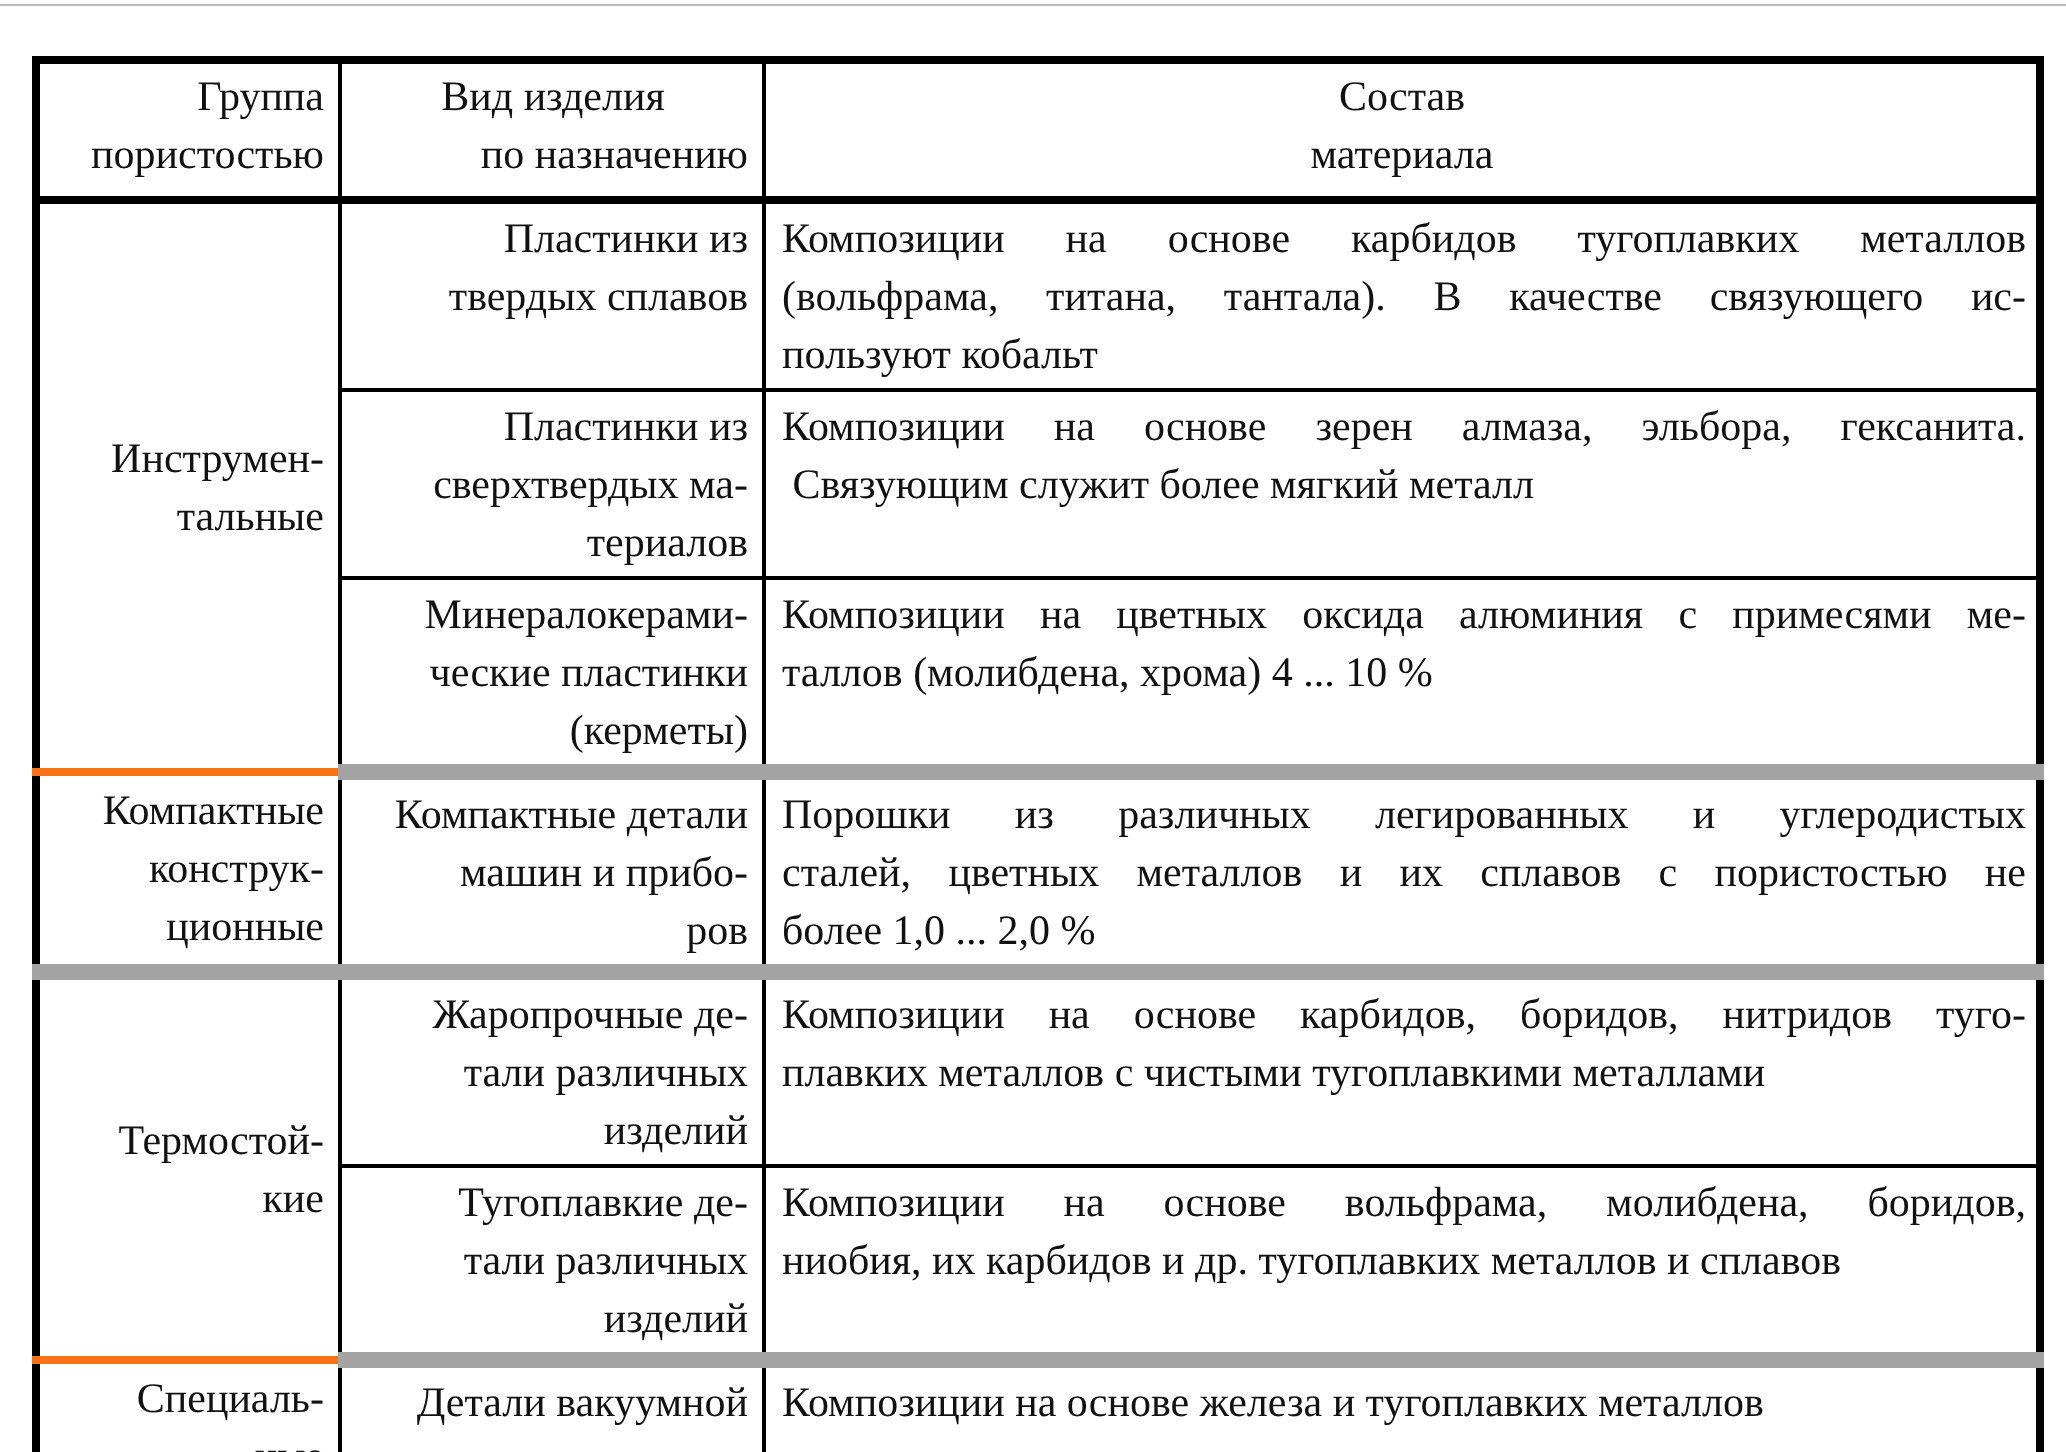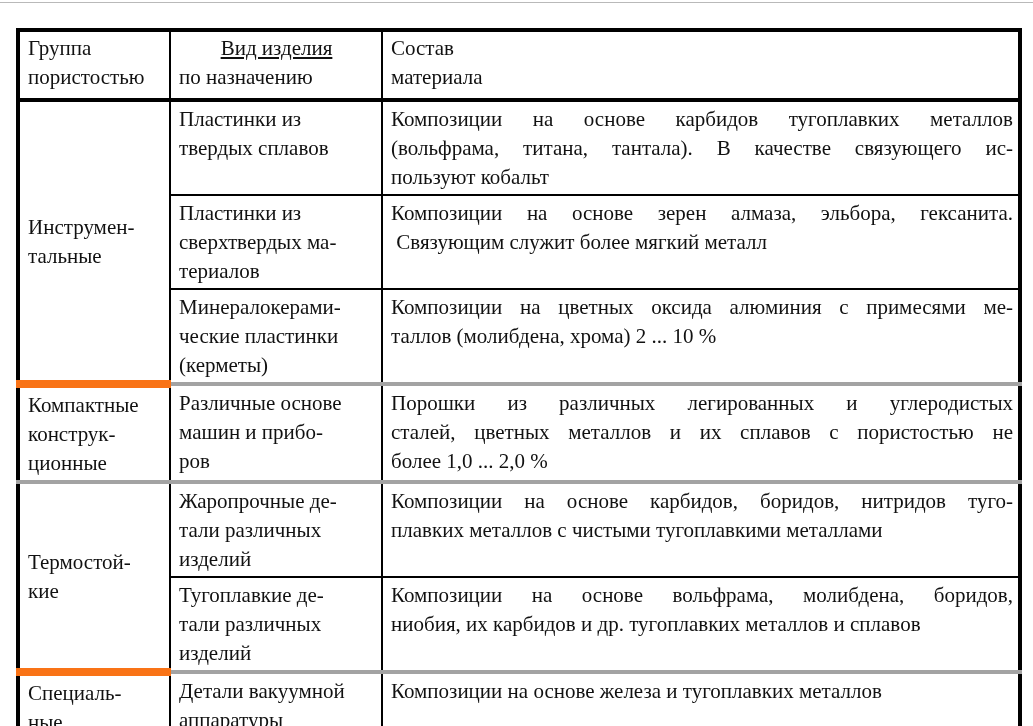--- a/index.html
+++ b/index.html
@@ -36,26 +36,26 @@
   col.c1 { width: 152px; }
   col.c2 { width: 212px; }
   col.c3 { width: 638px; }
   th, td {
     border: 2px solid #000;
     vertical-align: top;
     padding: 3px 7px 2px 8px;
     font-weight: normal;
   }
   thead th { border-bottom: 4px solid #000; height: 62px; padding-top: 2px; }
-  td.group { border-bottom: 8px solid #f97316; }
-  tr.group-end td { border-bottom: 4px solid #a3a3a3; }
+  td.group { border-bottom: 4px solid #f97316; }
+  tr.group-end td { border-bottom: 8px solid #a3a3a3; }
   td.vc { vertical-align: middle; }
-  .line { white-space: pre-wrap; text-align: left; }
-  th.hdr-comp .line { }
-  th.hdr-type .line:first-child { text-align: center; text-decoration: underline; }
+  .line { white-space: pre-wrap; text-align: right; }
+  th.hdr-comp .line { text-align: center; }
+  th.hdr-type .line:first-child { text-align: center; }
   td.comp { padding-right: 5px; }
   td.comp .line { text-align: justify; text-align-last: justify; }
   td.comp .line:last-child { text-align: right; text-align-last: left; }
   tr.h-r0 { height: 90px; }
   tr.h-r1 { height: 87px; }
   tr.h-r2 { height: 85px; }
   tr.h-r3 { height: 91px; }
   tr.h-r4 { height: 87px; }
   tr.h-r5 { height: 88px; }
   tr.h-r6 { height: 59px; }
@@ -116,31 +116,31 @@
           </td>
       </tr>
       <tr class="h-r2 group-end">
         <td class="type">
             <div class="line">Минералокерами-</div>
             <div class="line">ческие пластинки</div>
             <div class="line">(керметы)</div>
           </td>
         <td class="comp">
             <div class="line">Композиции на цветных оксида алюминия с примесями ме-</div>
-            <div class="line">таллов (молибдена, хрома) 2 ... 10 %</div>
+            <div class="line">таллов (молибдена, хрома) 4 ... 10 %</div>
           </td>
       </tr>
       <tr class="h-r3 group-end">
         <td class="group">
             <div class="line">Компактные</div>
             <div class="line">конструк-</div>
             <div class="line">ционные</div>
           </td>
         <td class="type">
-            <div class="line">Различные основе</div>
+            <div class="line">Компактные детали</div>
             <div class="line">машин и прибо-</div>
             <div class="line">ров</div>
           </td>
         <td class="comp">
             <div class="line">Порошки из различных легированных и углеродистых</div>
             <div class="line">сталей, цветных металлов и их сплавов с пористостью не</div>
             <div class="line">более 1,0 ... 2,0 %</div>
           </td>
       </tr>
       <tr class="h-r4">

